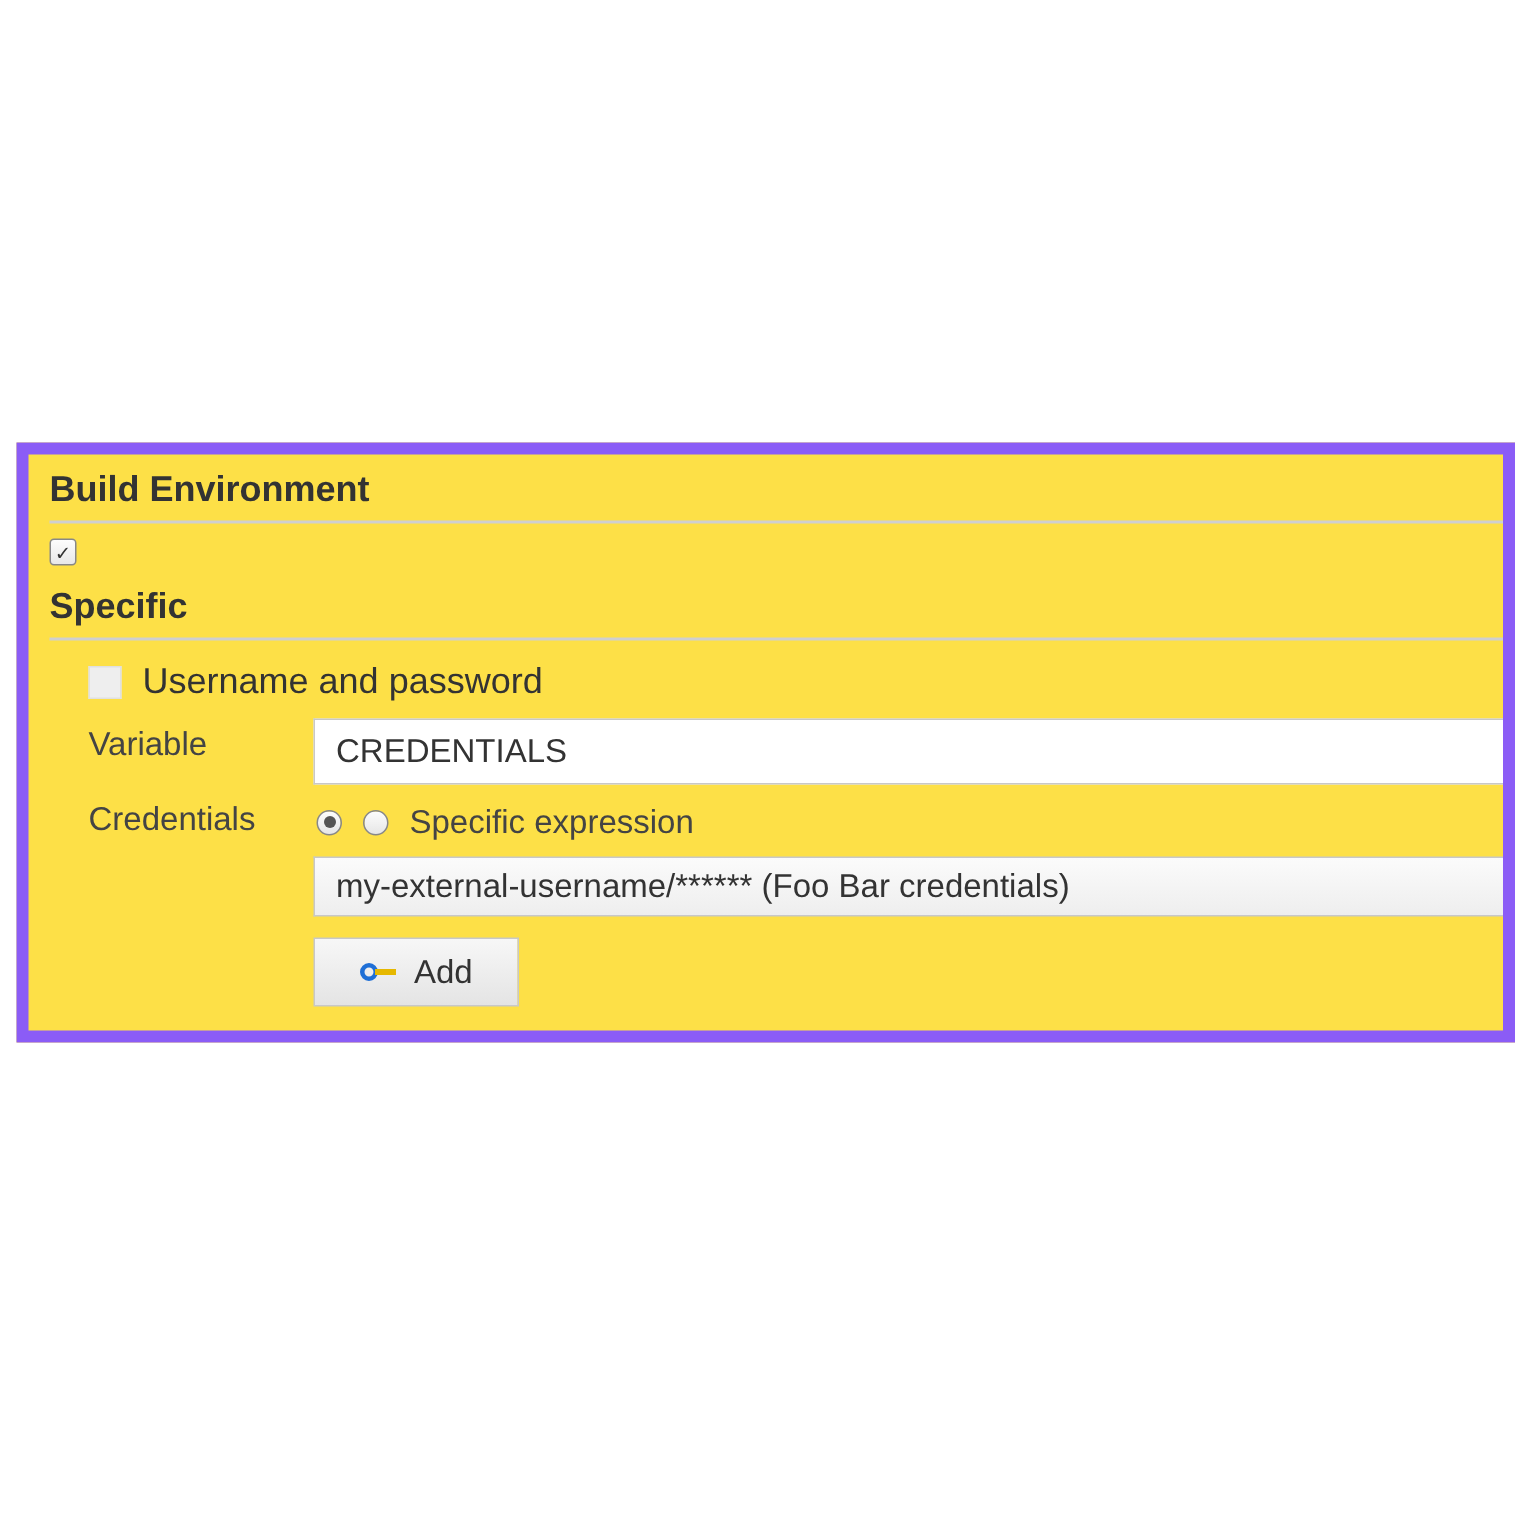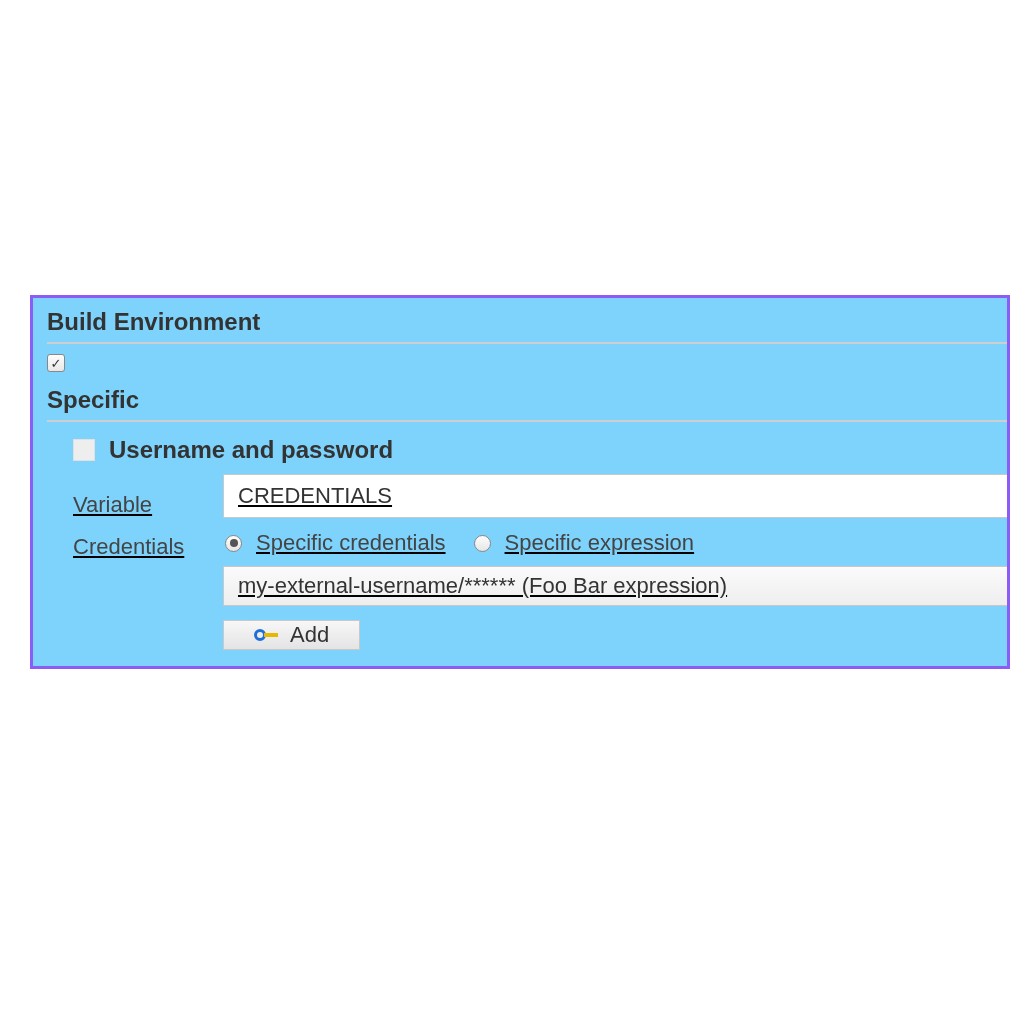--- a/index.html
+++ b/index.html
@@ -11,24 +11,24 @@
     font-family: Helvetica, Arial, sans-serif;
     font-size: 21px;
     background: #fff;
     width: 1024px;
     height: 1024px;
     position: relative;
   }
   .panel {
     position: absolute;
     top: 295px;
-    left: 30px;
+    left: 11px;
     right: 14px;
-    border: 3px solid #8b5cf6;
-    background: #7dd3fc;
+    border: 8px solid #8b5cf6;
+    background: #fde047;
     padding: 6px 0 16px 0;
   }
   .section-title {
     font-weight: bold;
     font-size: 24px;
     color: #333;
     padding: 4px 14px 6px 14px;
   }
   .section-rule {
     border: none;
@@ -66,29 +66,28 @@
     gap: 14px;
     margin-bottom: 10px;
   }
   .drag-handle {
     width: 22px;
     height: 22px;
     background: #eee;
     border: 1px solid #e0e0e0;
   }
   .binding-title {
-    font-weight: bold;
+    font-weight: normal;
     font-size: 24px;
     color: #333;
   }
   .form-row {
     display: flex;
-    align-items: flex-end;
+    align-items: flex-start;
     margin-bottom: 6px;
-    text-decoration: underline;
   }
   .form-label {
     width: 150px;
     color: #444;
     font-size: 22px;
     padding-top: 4px;
   }
   .text-input {
     flex: 1;
     height: 44px;
@@ -138,21 +137,21 @@
     font-size: 22px;
     color: #333;
     display: flex;
     align-items: center;
     border-right: none;
   }
   .add-button {
     display: inline-flex;
     align-items: center;
     gap: 12px;
-    height: 30px;
+    height: 46px;
     border: 1px solid #c8c8c8;
     background: linear-gradient(#f7f7f7,#e4e4e4);
     padding: 0 30px;
     font-size: 22px;
     color: #333;
     cursor: pointer;
     margin-top: 8px;
   }
   .key-icon {
     width: 24px;
@@ -204,29 +203,28 @@
 
     <div class="form-row">
       <div class="form-label">Variable</div>
       <input class="text-input" type="text" value="CREDENTIALS" style="">
     </div>
 
     <div class="form-row">
       <div class="form-label">Credentials</div>
       <div class="radio-row">
         <span class="radio selected"></span>
-        <span class="radio-label">Specific credentials</span>
         <span class="radio"></span>
         <span class="radio-label">Specific expression</span>
       </div>
     </div>
 
     <div class="form-row">
       <div class="form-label"></div>
-      <div class="select-box">my-external-username/****** (Foo Bar expression)</div>
+      <div class="select-box">my-external-username/****** (Foo Bar credentials)</div>
     </div>
 
     <div class="ml-form-indent">
       <button class="add-button">
         <span class="key-icon">
           <span class="ring"></span>
             <span class="shaft"></span>
         </span>
         <span>Add</span>
       </button>

